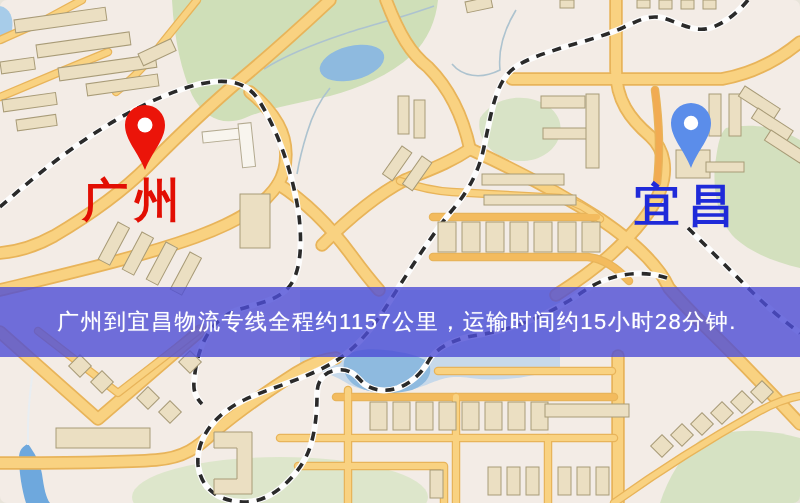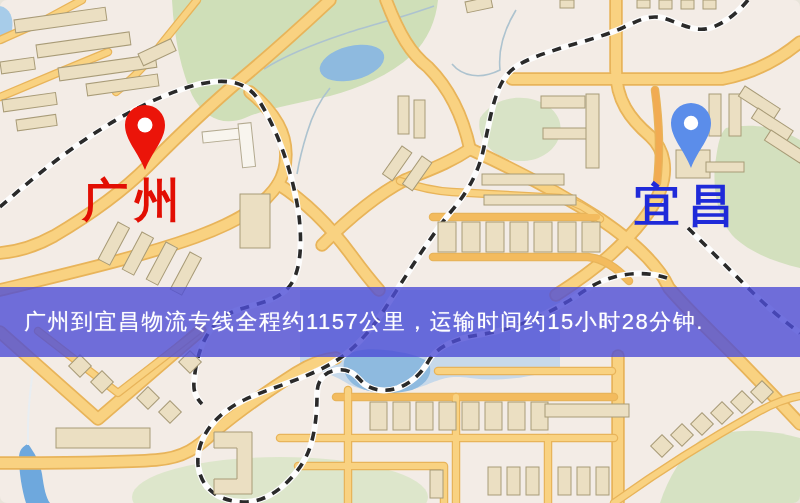--- a/index.html
+++ b/index.html
@@ -1,20 +1,20 @@
 <!DOCTYPE html>
 <html><head>
 <meta charset="utf-8">
 <style>
   html,body{margin:0;padding:0;background:#e8e4da;}
   .stage{position:relative;width:800px;height:503px;overflow:hidden;font-family:"Liberation Sans",sans-serif;border-radius:7px;}
   .map-svg{position:absolute;left:0;top:0;filter:blur(.45px) saturate(1.02);}
   .banner{position:absolute;left:0;top:287px;width:800px;height:70px;
           background:rgba(77,77,214,.80);display:flex;align-items:center;}
-  .banner p{margin:0;padding-left:24px;font-size:22px;line-height:1;color:#ffffff;
+  .banner p{margin:17px;padding-left:40px;font-size:22px;line-height:1;color:#ffffff;
             letter-spacing:1.5px;font-weight:500;white-space:nowrap;
             font-family:"Liberation Sans",sans-serif;text-shadow:0 0 1px rgba(255,255,255,.6);}
   .city-label{font-family:"Liberation Serif","DejaVu Serif",serif;font-weight:bold;font-size:46px;}
 </style>
 </head>
 <body>
 
 <div class="stage">
 
   <svg class="map-svg" width="800" height="503" viewBox="0 0 800 503" xmlns="http://www.w3.org/2000/svg">

